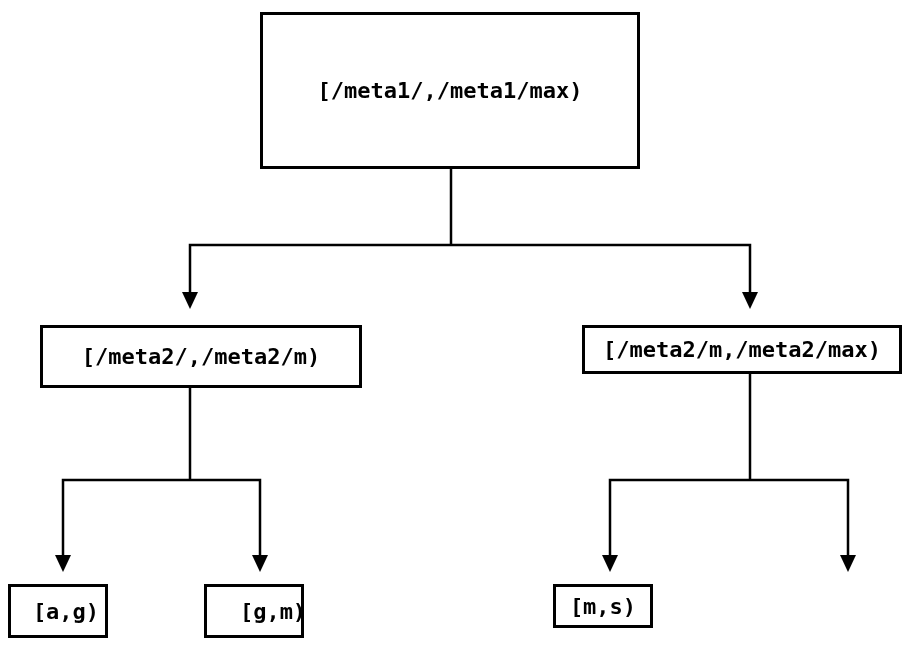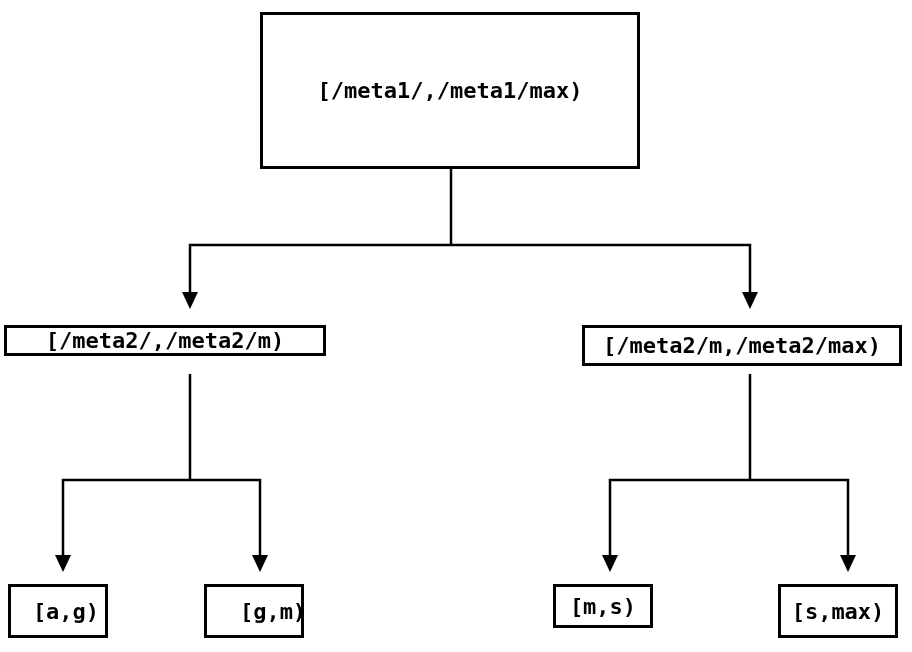--- a/index.html
+++ b/index.html
@@ -38,22 +38,22 @@
     background: #ffffff;
     display: flex;
     align-items: center;
     justify-content: center;
     font-size: 22px;
     font-weight: bold;
     color: #000000;
     white-space: nowrap;
   }
   .node-root       { left: 260px; top: 12px;  width: 380px; height: 157px; }
-  .node-meta2-low  { left: 4px;  top: 325px; width: 322px; height: 31px; }
-  .node-meta2-high { left: 582px; top: 325px; width: 320px; height: 41px; }
+  .node-meta2-low  { left: 40px;  top: 325px; width: 322px; height: 63px; }
+  .node-meta2-high { left: 582px; top: 325px; width: 320px; height: 49px; }
   .node-leaf-ag    { left: 8px;   top: 584px; width: 100px; height: 54px; padding-left: 16px; }
   .node-leaf-gm    { left: 204px; top: 584px; width: 100px; height: 54px; padding-left: 38px; }
   .node-leaf-ms    { left: 553px; top: 584px; width: 100px; height: 44px; }
   .node-leaf-smax  { left: 778px; top: 584px; width: 120px; height: 54px; }
 </style>
 </head>
 <body>
 
 <div class="canvas">
 
@@ -83,15 +83,14 @@
   <div class="node node-meta2-low">[/meta2/,/meta2/m)</div>
 
   <div class="node node-meta2-high">[/meta2/m,/meta2/max)</div>
 
   <div class="node node-leaf-ag">[a,g)</div>
 
   <div class="node node-leaf-gm">[g,m)</div>
 
   <div class="node node-leaf-ms">[m,s)</div>
 
-  <div class="node node-leaf-smax">[s,max)</div>
 
 </div>
 
 </body></html>

